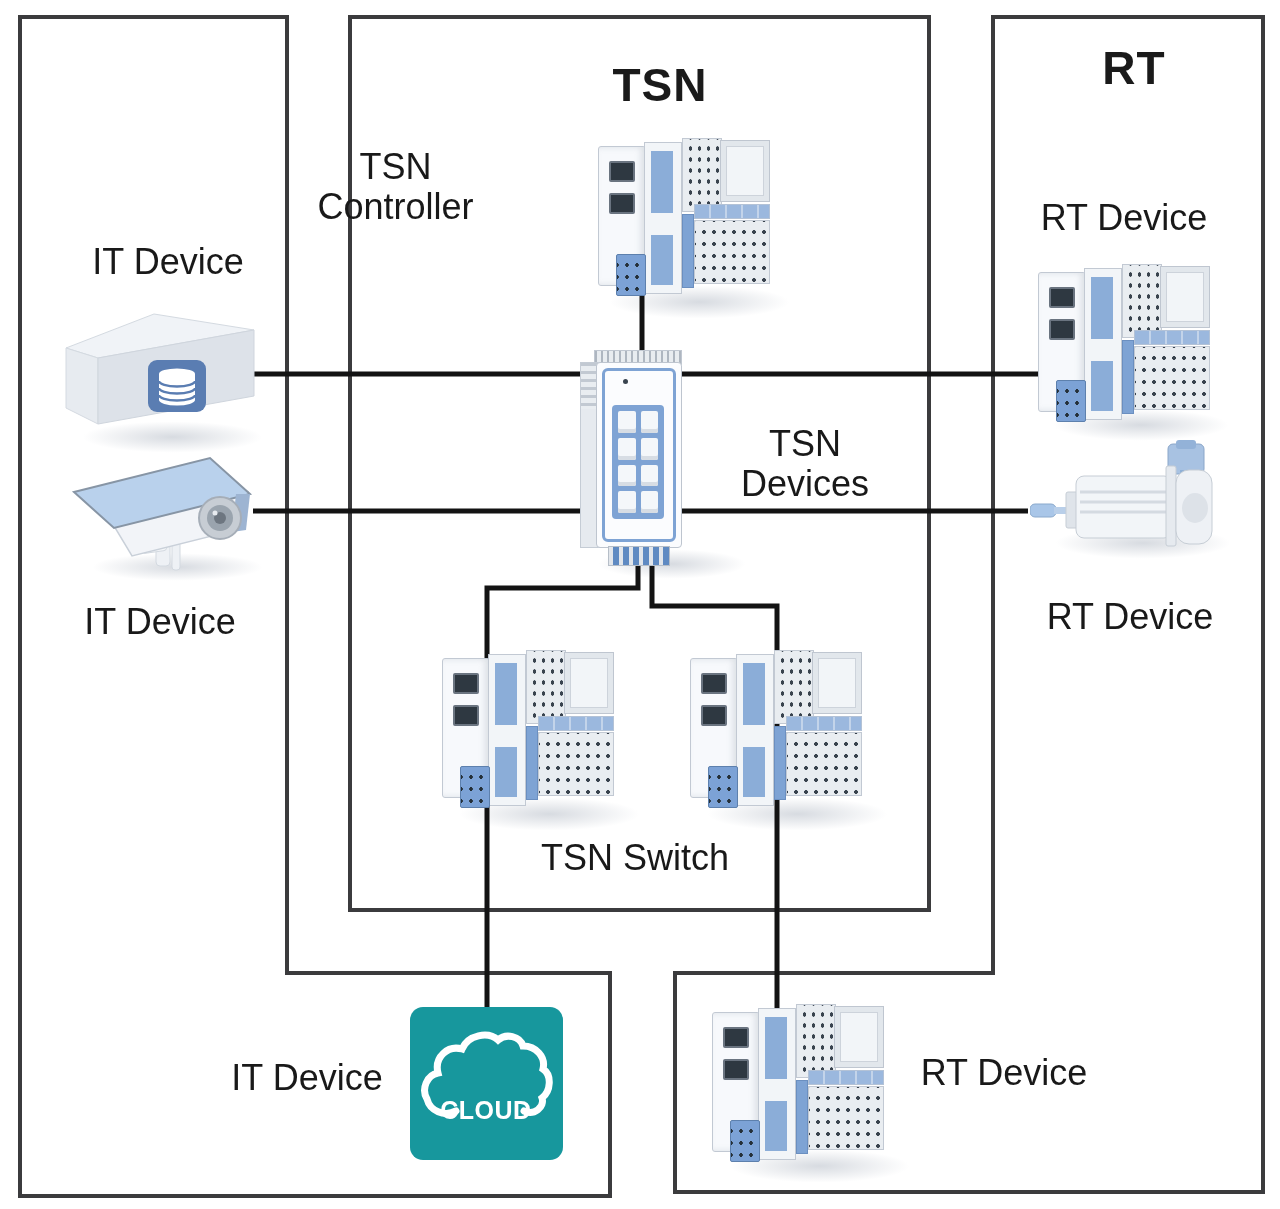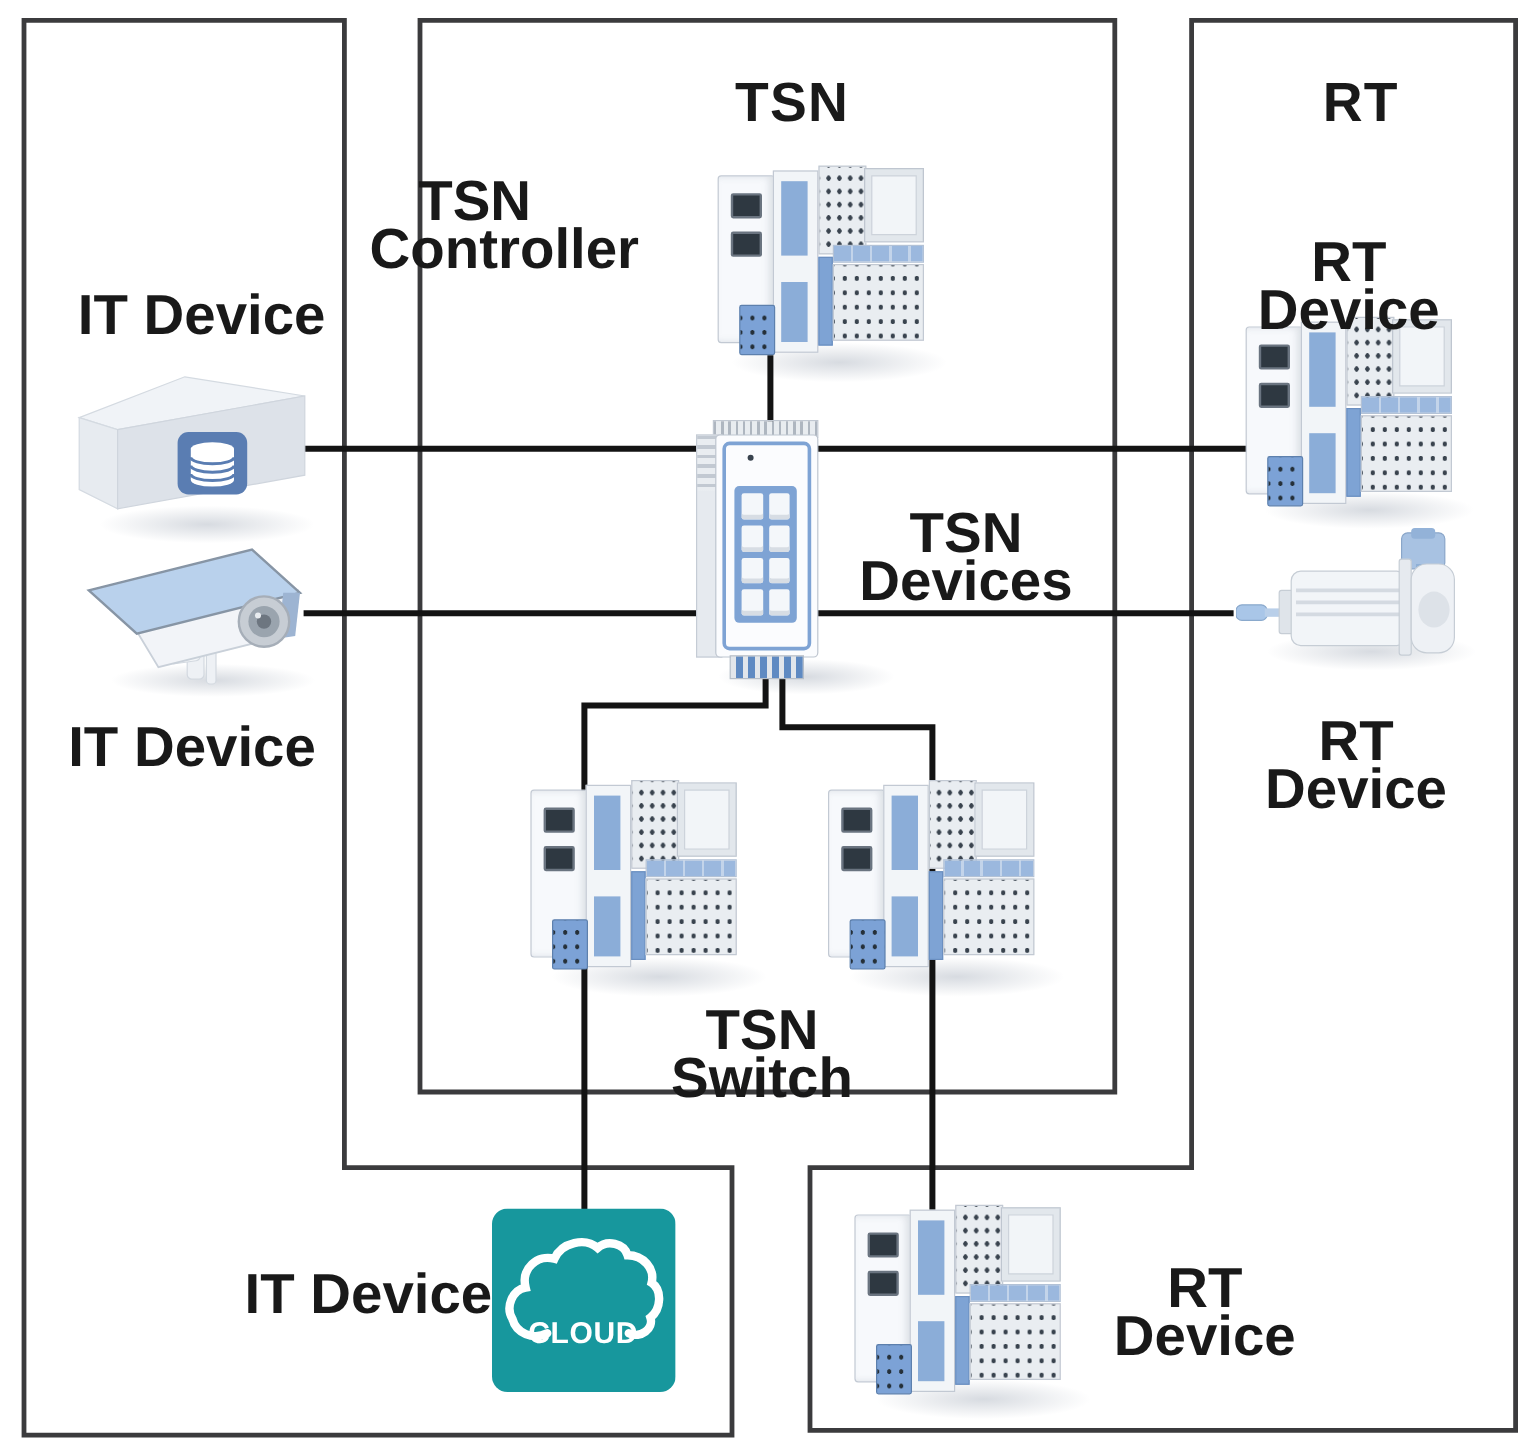--- a/index.html
+++ b/index.html
@@ -8,21 +8,21 @@
   
   .wires{position:absolute;left:0;top:0;width:1280px;height:1209px;z-index:1;}
   .zb{fill:none;stroke:#3b3b3d;stroke-width:4;}
   .ln{fill:none;stroke:#131313;stroke-width:5;}
   
   .shadow{position:absolute;z-index:0;border-radius:50%;
           background:radial-gradient(ellipse at center, rgba(150,160,175,.38) 0%, rgba(150,160,175,0) 65%);}
   
   .zlabel{position:absolute;z-index:3;color:#1a1a1a;font-size:46px;font-weight:700;
           text-align:center;letter-spacing:1px;}
-  .dlabel{position:absolute;z-index:3;color:#191919;font-size:47px;font-weight:700;
+  .dlabel{position:absolute;z-index:3;color:#191919;font-size:36px;font-weight:400;
           text-align:center;line-height:40px;}
   
   .plc{position:absolute;width:170px;height:160px;z-index:2;}
   .plc i{display:block;position:absolute;}
   .p-left{position:absolute;left:0;top:8px;width:46px;height:138px;background:#f7f9fc;
           border:1px solid #c2c9d3;border-radius:3px;box-shadow:inset -4px 0 6px rgba(140,150,165,.25);}
   .p-left .rj{left:10px;top:14px;width:22px;height:17px;background:#2e3841;border:2px solid #6a7480;border-radius:2px;}
   .p-left .r2{top:46px;}
   .p-col{position:absolute;left:46px;top:4px;width:36px;height:150px;background:#f2f5f8;border:1px solid #c2c9d3;}
   .p-col .cs1{left:6px;top:8px;width:22px;height:62px;background:#8badd8;}
@@ -80,21 +80,21 @@
     <path class="zb" d="M350,17 H929 V910 H350 Z"></path>
     <path class="zb" d="M993,17 H1263 V1192 H675 V973 H993 Z"></path>
     <path class="ln" d="M253,374 H1042"></path>
     <path class="ln" d="M253,511 H1028"></path>
     <path class="ln" d="M642,296 V352"></path>
     <path class="ln" d="M638,545 V588 H487 V1012"></path>
     <path class="ln" d="M652,545 V606 H777 V1012"></path>
   </svg>
 
   <div class="zlabel" style="left:580px;top:58px;width:160px">TSN</div>
-  <div class="zlabel" style="left:1074px;top:58px;width:120px">RT</div>
+  <div class="zlabel" style="left:1074px;top:41px;width:120px">RT</div>
 
   <div class="dlabel" style="left:58px;top:242px;width:220px">IT Device</div>
   <div class="dlabel" style="left:50px;top:602px;width:220px">IT Device</div>
   <div class="dlabel" style="left:197px;top:1058px;width:220px">IT Device</div>
 
   <div class="dlabel" style="left:308px;top:147px;width:175px">TSN Controller</div>
   <div class="dlabel" style="left:705px;top:424px;width:200px">TSN Devices</div>
   <div class="dlabel" style="left:525px;top:838px;width:220px">TSN Switch</div>
 
   <div class="dlabel" style="left:1014px;top:198px;width:220px">RT Device</div>

